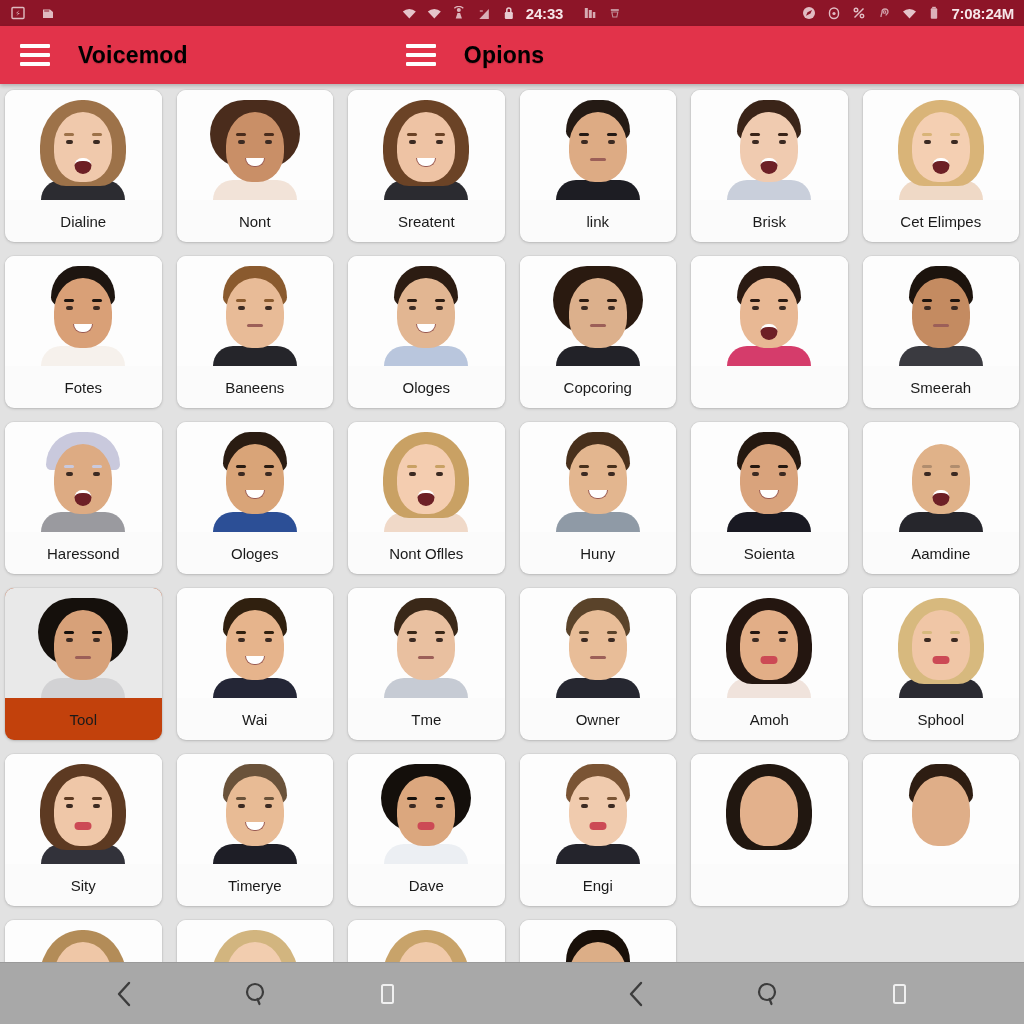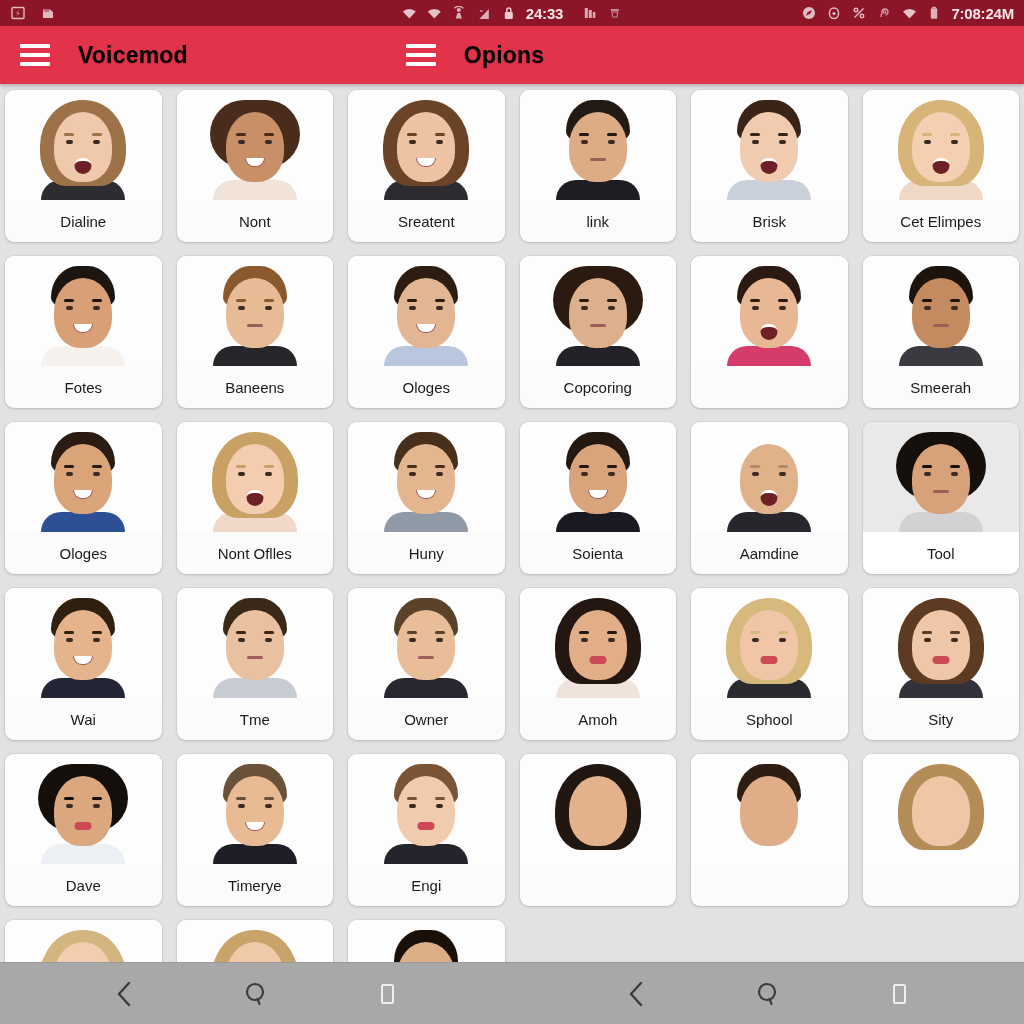--- a/index.html
+++ b/index.html
@@ -134,21 +134,21 @@
     background: #fbfbfb;
     border-radius: 9px;
     box-shadow: 0 1px 3px rgba(0,0,0,.16), 0 0 0 1px rgba(0,0,0,.03);
     display: flex;
     flex-direction: column;
     align-items: center;
     overflow: hidden;
     height: 152px;
     cursor: pointer;
   }
-  .card.tinted { background: #ffffff; }
+  .card.tinted { background: #c2410c; }
 
   .thumb {
     width: 100%;
     height: 110px;
     position: relative;
     overflow: hidden;
     background: #fdfdfd;
     display: flex;
     align-items: flex-end;
     justify-content: center;
@@ -605,20 +605,35 @@
               <div class="eye l"></div>
               <div class="eye r"></div>
               <div class="mouth neutral"></div>
             </div>
           </div>
           <div class="card-label">Smeerah</div>
         </div>
         <div class="card">
           <div class="thumb">
             <div class="face">
+              <div class="body" style="background:#9a9a9f"></div>
+              <div class="hair cap" style="background:#c9c9dd"></div>
+              <div class="head" style="background:#ddab83"></div>
+              <div class="brow l" style="background:#c9c9dd"></div>
+              <div class="brow r" style="background:#c9c9dd"></div>
+              <div class="eye l"></div>
+              <div class="eye r"></div>
+              <div class="mouth open"></div>
+            </div>
+          </div>
+          <div class="card-label">Haressond</div>
+        </div>
+        <div class="card">
+          <div class="thumb">
+            <div class="face">
               <div class="body" style="background:#2c4f96"></div>
               <div class="hair short" style="background:#2a1c12"></div>
               <div class="head" style="background:#d9a478"></div>
               <div class="brow l" style="background:#2a1c12"></div>
               <div class="brow r" style="background:#2a1c12"></div>
               <div class="eye l"></div>
               <div class="eye r"></div>
               <div class="mouth smile"></div>
             </div>
           </div>
@@ -785,46 +800,46 @@
               <div class="eye l"></div>
               <div class="eye r"></div>
               <div class="mouth lips"></div>
             </div>
           </div>
           <div class="card-label">Sity</div>
         </div>
         <div class="card">
           <div class="thumb">
             <div class="face">
+              <div class="body" style="background:#1e1e26"></div>
+              <div class="hair short" style="background:#6a523a"></div>
+              <div class="head" style="background:#e8bb95"></div>
+              <div class="brow l" style="background:#6a523a"></div>
+              <div class="brow r" style="background:#6a523a"></div>
+              <div class="eye l"></div>
+              <div class="eye r"></div>
+              <div class="mouth smile"></div>
+            </div>
+          </div>
+          <div class="card-label">Timerye</div>
+        </div>
+        <div class="card">
+          <div class="thumb">
+            <div class="face">
               <div class="body" style="background:#eceff3"></div>
               <div class="hair curly" style="background:#140f0b"></div>
               <div class="head" style="background:#dba77e"></div>
               <div class="brow l" style="background:#140f0b"></div>
               <div class="brow r" style="background:#140f0b"></div>
               <div class="eye l"></div>
               <div class="eye r"></div>
               <div class="mouth lips"></div>
             </div>
           </div>
           <div class="card-label">Dave</div>
-        </div>
-        <div class="card">
-          <div class="thumb">
-            <div class="face">
-              <div class="body" style="background:#1e1e26"></div>
-              <div class="hair short" style="background:#6a523a"></div>
-              <div class="head" style="background:#e8bb95"></div>
-              <div class="brow l" style="background:#6a523a"></div>
-              <div class="brow r" style="background:#6a523a"></div>
-              <div class="eye l"></div>
-              <div class="eye r"></div>
-              <div class="mouth smile"></div>
-            </div>
-          </div>
-          <div class="card-label">Timerye</div>
         </div>
         <div class="card">
           <div class="thumb">
             <div class="face">
               <div class="body" style="background:#24242c"></div>
               <div class="hair short" style="background:#7a5434"></div>
               <div class="head" style="background:#f0cbae"></div>
               <div class="brow l" style="background:#7a5434"></div>
               <div class="brow r" style="background:#7a5434"></div>
               <div class="eye l"></div>

